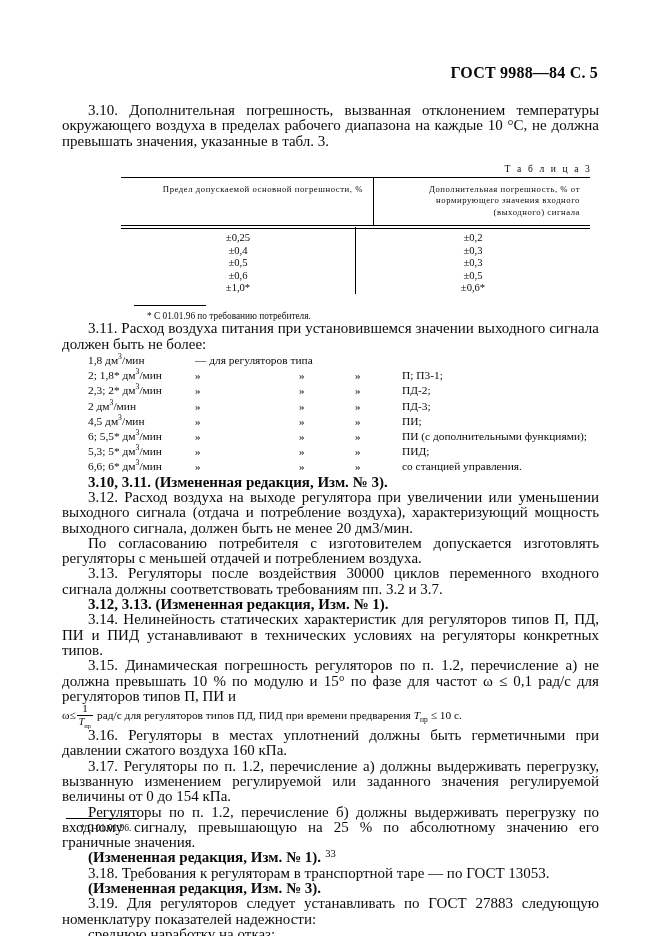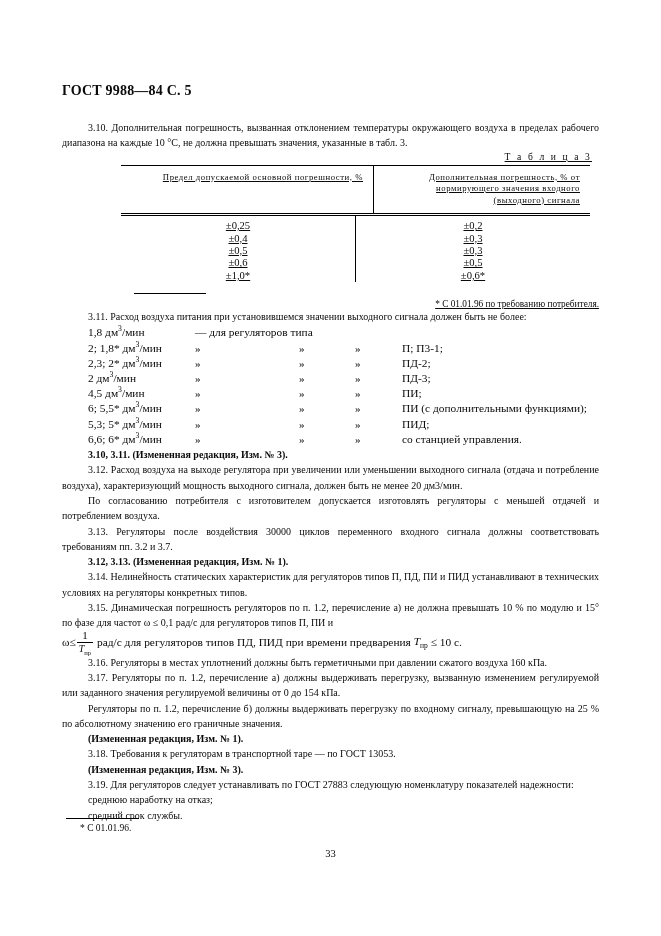--- a/index.html
+++ b/index.html
@@ -22,48 +22,48 @@
   .content {
     position: absolute;
     left: 62px;
     top: 0;
     width: 537px;
     height: 936px;
   }
 
   
   .page-header {
-    margin-top: 83px;
-    text-align: left;
+    margin-top: 64px;
+    text-align: right;
     font-weight: bold;
-    font-size: 14px;
+    font-size: 16px;
     letter-spacing: 0.2px;
     padding-right: 1px;
     white-space: nowrap;
   }
 
   
   .para {
-    font-size: 10px;
+    font-size: 15px;
     line-height: 15.3px;
     text-align: justify;
     text-indent: 26px;
     margin: 0;
   }
   .para.first {
     margin-top: 21px;
   }
   .para b {
     font-weight: bold;
   }
 
   
   .table-wrap {
+    margin-top: 14px;
     width: 100%;
-    text-decoration: underline;
   }
   .table-caption {
     text-align: right;
     font-size: 9.6px;
     letter-spacing: 2.1px;
     padding-right: 7px;
     padding-bottom: 3px;
   }
   table.gost {
     border-collapse: collapse;
@@ -114,21 +114,20 @@
     margin-left: 72px;
     font-size: 9.3px;
   }
   .tbl-footnote .rule {
     width: 72px;
     border-top: 1px solid #000;
     margin-bottom: 5px;
   }
   .tbl-footnote .txt {
     padding-left: 13px;
-    text-align: right;
   }
 
   
   .flow-list {
     margin: 1px 0 0 0;
     padding: 0;
     list-style: none;
     font-size: 11.4px;
     line-height: 15.2px;
   }

